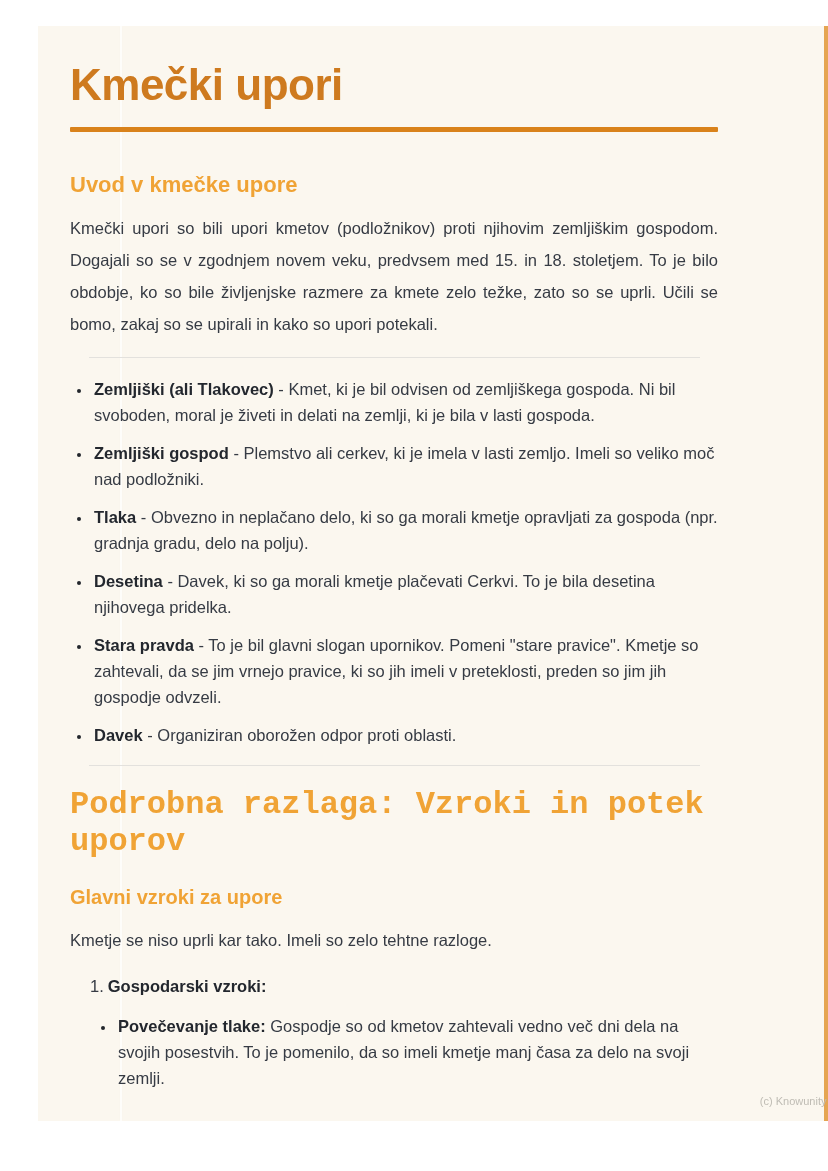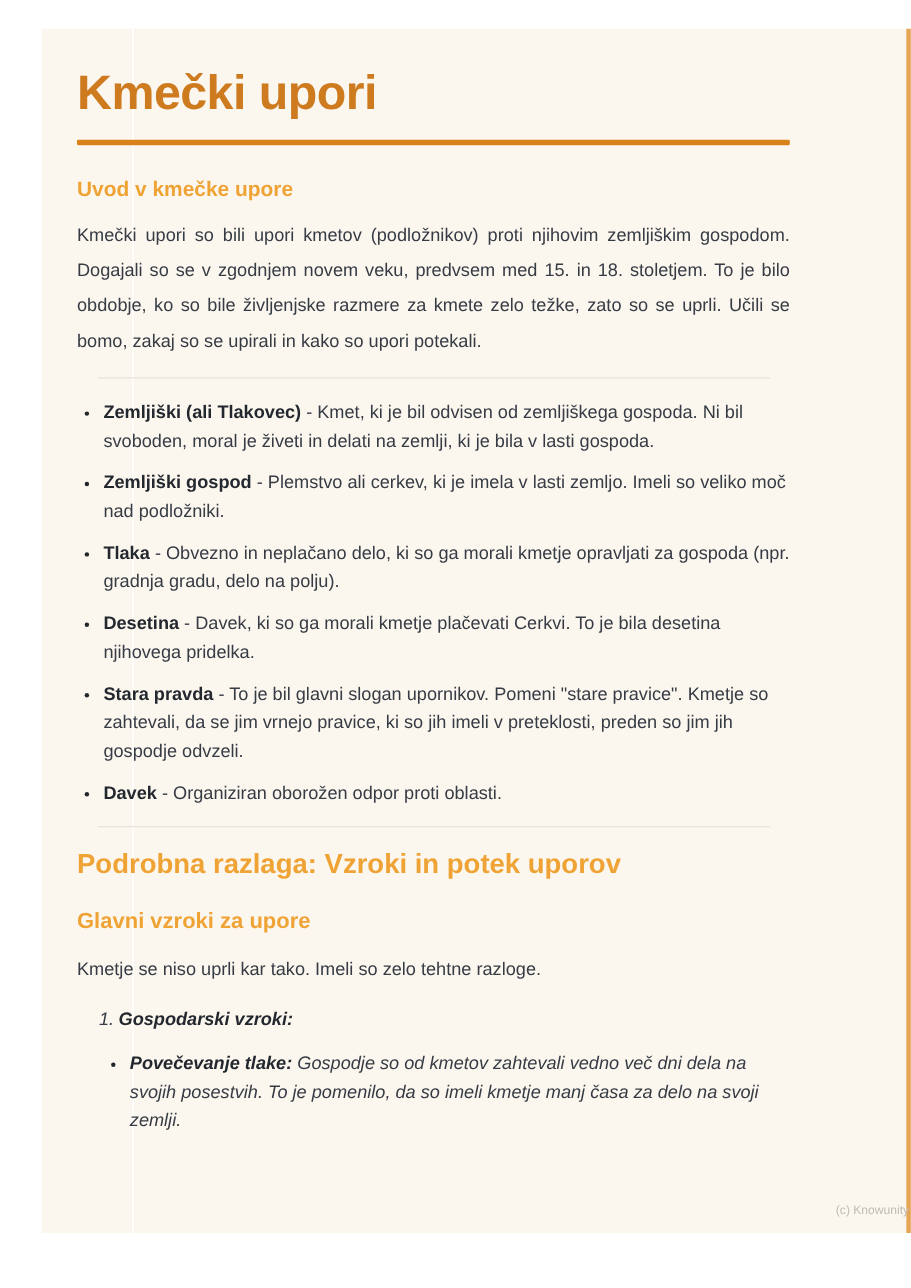--- a/index.html
+++ b/index.html
@@ -57,23 +57,23 @@
     height: 5px;
     width: 648px;
     background: var(--rule, #d9821b);
     border-radius: 1px;
   }
   .h2 {
     font-weight: 700;
     color: var(--heading, #f0a335);
     margin: 0;
   }
-  .h2-intro   { margin-top: 30px; font-size: 19px; }
+  .h2-intro   { margin-top: 40px; font-size: 22px; }
   .h2-terms   { margin-top: 18px; font-size: 24px; }
-  .h2-detail  { margin-top: 20px; font-size: 25px; }
+  .h2-detail  { margin-top: 20px; font-size: 32px; font-family: Liberation Mono, monospace; }
   .h3 {
     margin: 26px 0 0 0;
     font-weight: 700;
     font-size: 20px;
     color: var(--heading, #f0a335);
   }
   .body-text {
     color: var(--body-text, #363b44);
     font-size: 16.5px;
   }
@@ -101,21 +101,20 @@
   ul.terms-list > li::marker { color: #22262c; font-size: 14px; }
   .term-bold, .num-title, .sub-term {
     font-weight: 700;
     color: #23272e;
   }
   .lead-para { margin: 18px 0 0 0; line-height: 26px; }
   ol.numbered {
     margin: 20px 0 16px 0;
     padding: 0 0 0 20px;
     list-style: none;
-    font-style: italic;
   }
   ol.numbered > li { line-height: 26px; }
   .num-label { font-weight: 400; color: #363b44; margin-right: 4px; }
   ul.sub-bullets {
     margin: 14px 0 0 0;
     padding: 0 0 0 26px;
     list-style: disc;
   }
   ul.sub-bullets > li {
     line-height: 26px;

